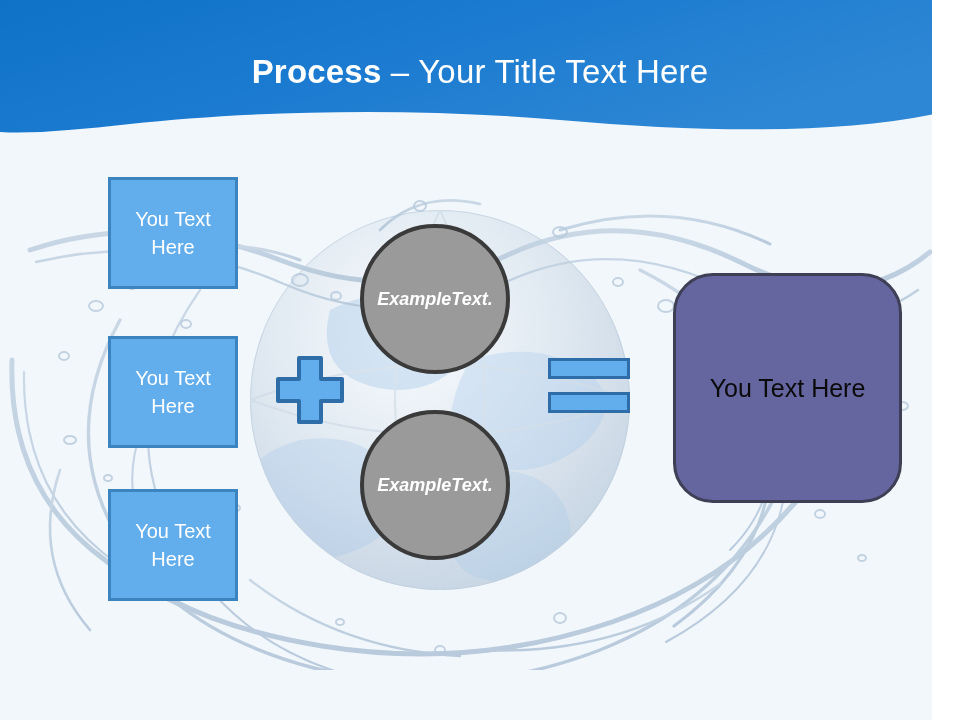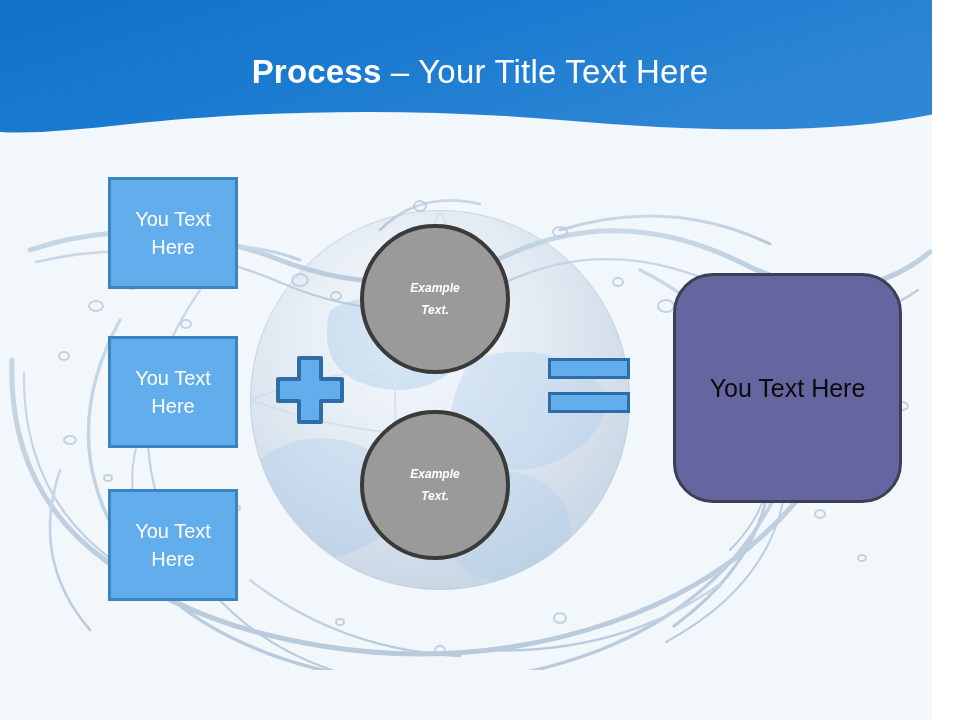--- a/index.html
+++ b/index.html
@@ -105,26 +105,26 @@
   
   .circle-node {
     position: absolute;
     width: 150px;
     height: 150px;
     border-radius: 50%;
     background: #9A9A9A;
     border: 4px solid #3A3A3A;
     box-sizing: border-box;
     display: flex;
-    flex-direction: column;
+    flex-direction: row;
     align-items: center;
     justify-content: center;
     text-align: center;
     color: #ffffff;
-    font-size: 12px;
+    font-size: 18px;
     line-height: 22px;
     font-weight: bold;
     font-style: italic;
     z-index: 4;
   }
   #circle-1 { left: 360px; top: 224px; }
   #circle-2 { left: 360px; top: 410px; }
 
   
   #result-box {

